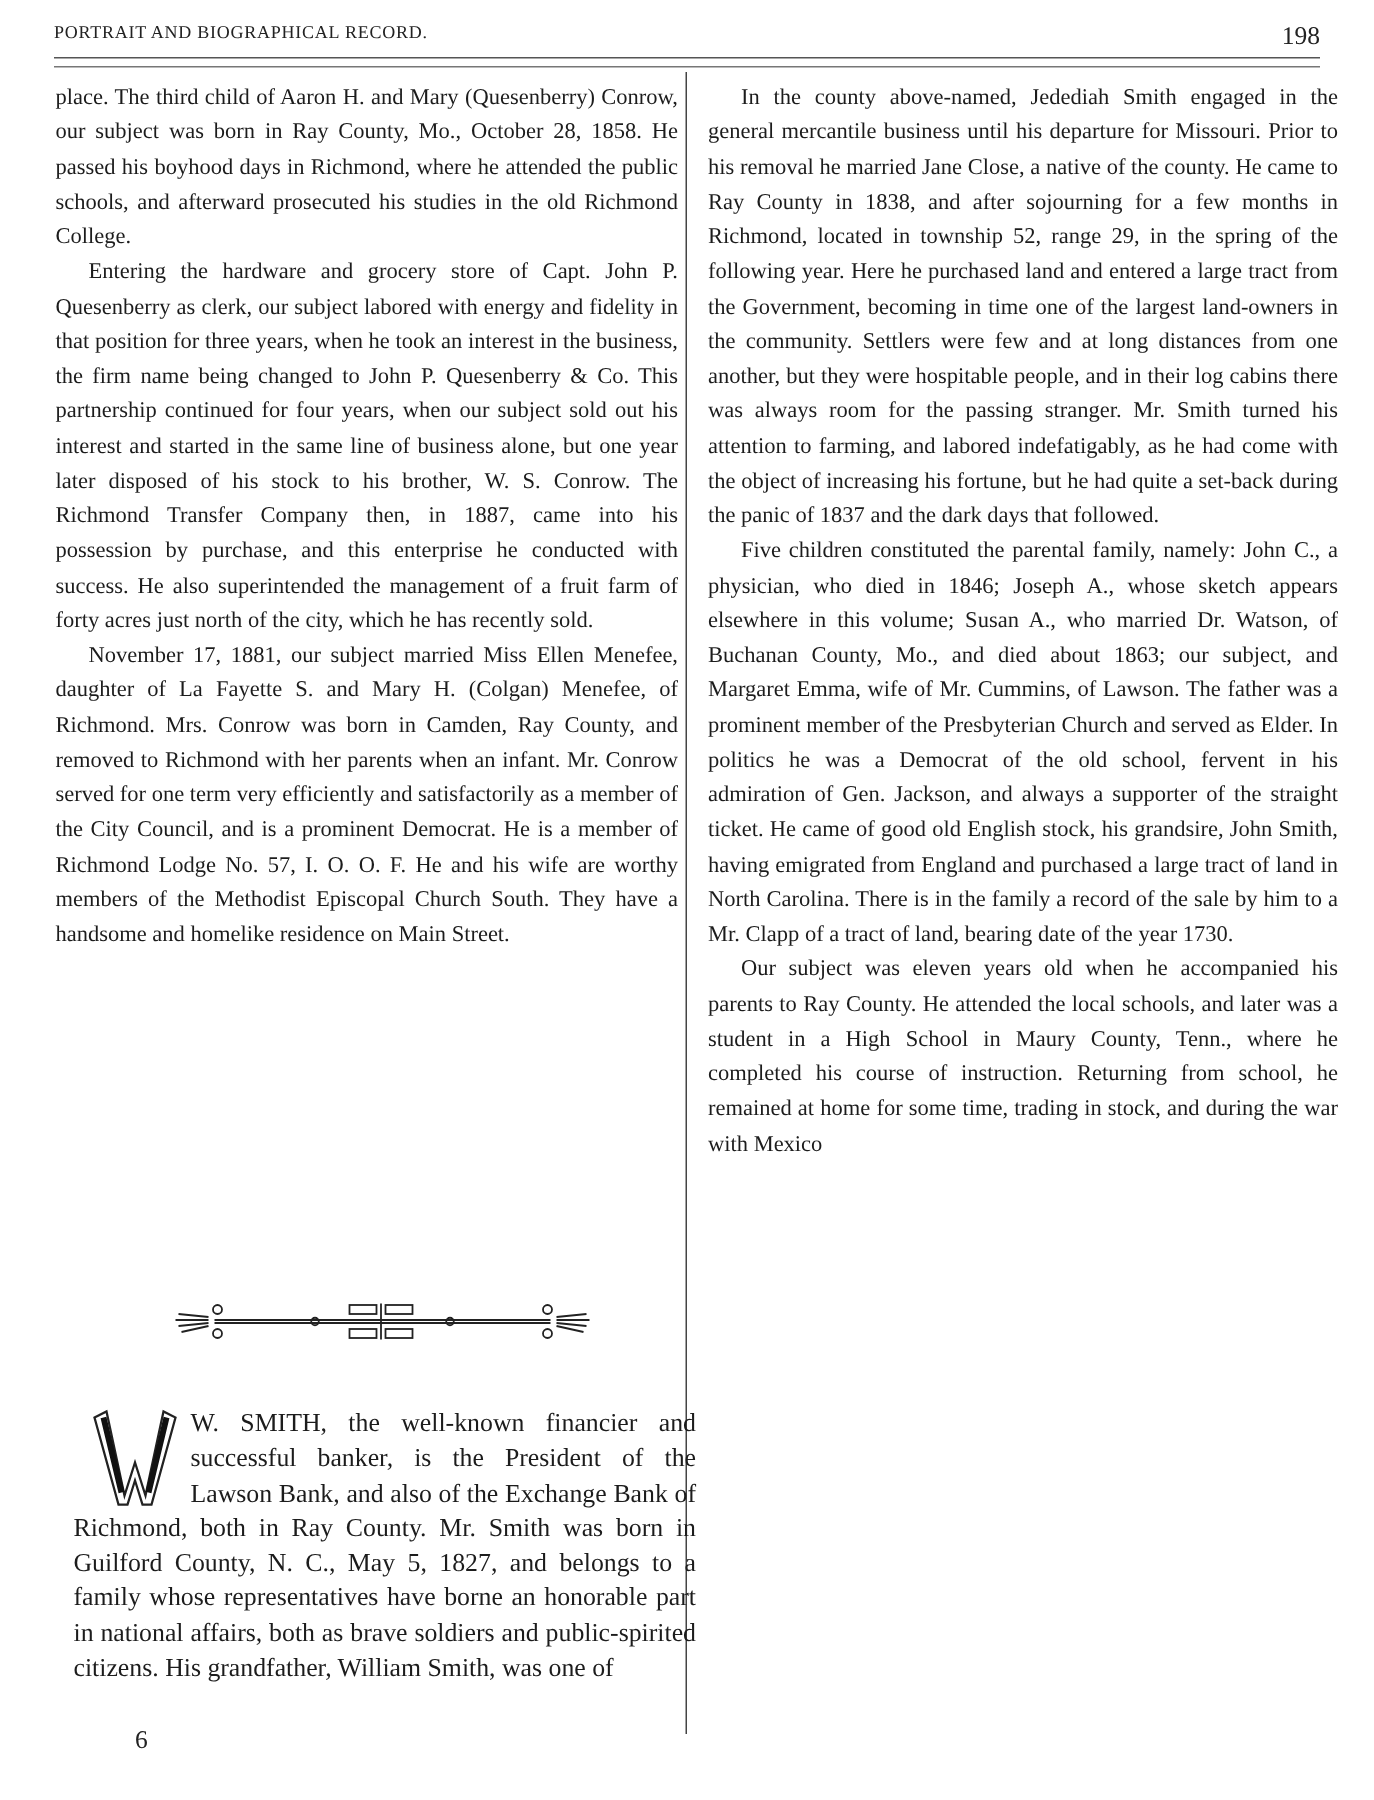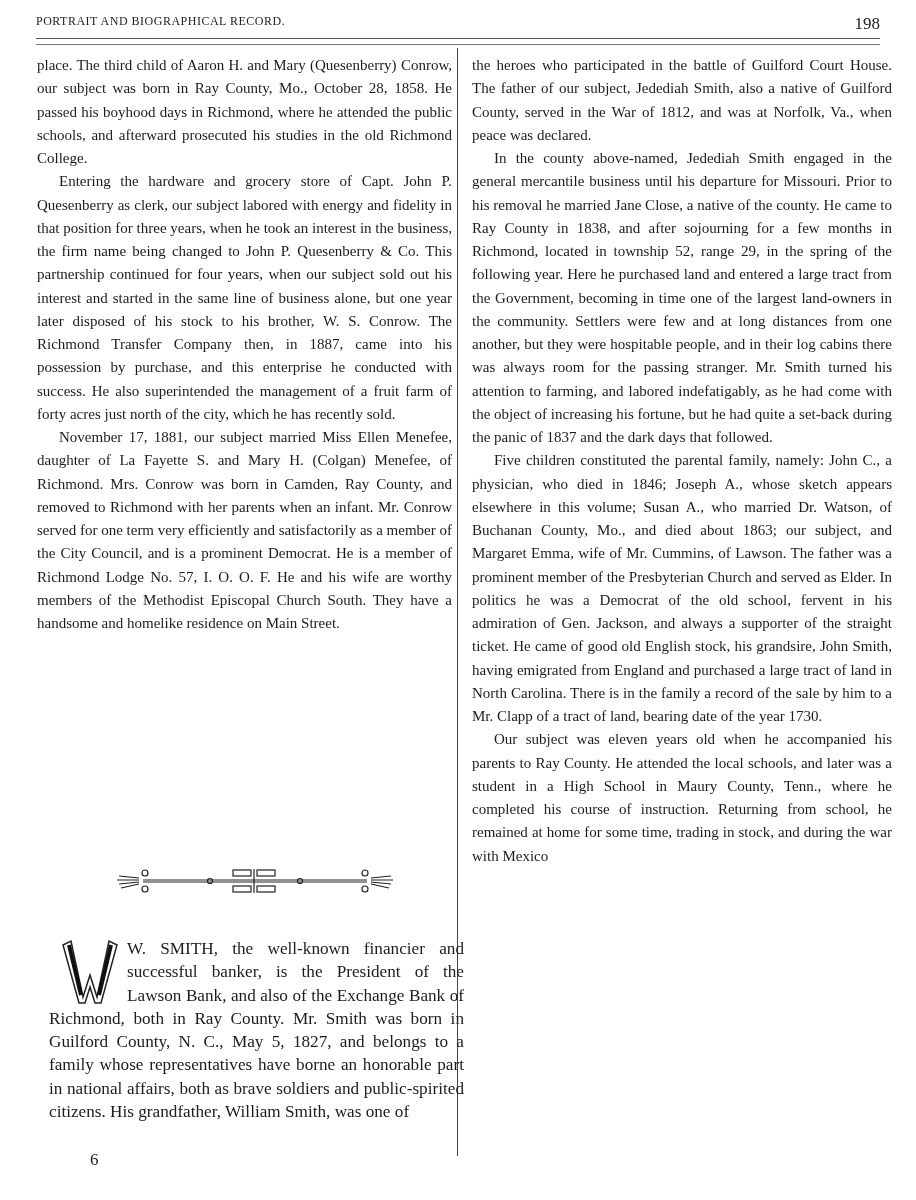--- a/index.html
+++ b/index.html
@@ -58,19 +58,18 @@
 
 <div class="smith-block">
   <svg class="dropcap" viewBox="0 0 62 66" xmlns="http://www.w3.org/2000/svg">
     <path d="M4 6 L12 2 L24 58 L31 36 L38 58 L50 2 L58 6 L42 64 L36 64 L31 48 L26 64 L20 64 Z" fill="none" stroke="#222" stroke-width="1.5"></path>
     <path d="M10 6 L22 56 M52 6 L40 56" stroke="#111" stroke-width="4" fill="none"></path>
   </svg>
   <span>W. SMITH, the well-known financier and successful banker, is the President of the Lawson Bank, and also of the Exchange Bank of Richmond, both in Ray County. Mr. Smith was born in Guilford County, N. C., May 5, 1827, and belongs to a family whose representatives have borne an honorable part in national affairs, both as brave soldiers and public-spirited citizens. His grandfather, William Smith, was one of</span>
 </div>
 
 <div class="column col-right">
-  <p class="noindent">the heroes who participated in the battle of Guilford Court House. The father of our subject, Jedediah Smith, also a native of Guilford County, served in the War of 1812, and was at Norfolk, Va., when peace was declared.</p>
   <p class="indent">In the county above-named, Jedediah Smith engaged in the general mercantile business until his departure for Missouri. Prior to his removal he married Jane Close, a native of the county. He came to Ray County in 1838, and after sojourning for a few months in Richmond, located in township 52, range 29, in the spring of the following year. Here he purchased land and entered a large tract from the Government, becoming in time one of the largest land-owners in the community. Settlers were few and at long distances from one another, but they were hospitable people, and in their log cabins there was always room for the passing stranger. Mr. Smith turned his attention to farming, and labored indefatigably, as he had come with the object of increasing his fortune, but he had quite a set-back during the panic of 1837 and the dark days that followed.</p>
   <p class="indent">Five children constituted the parental family, namely: John C., a physician, who died in 1846; Joseph A., whose sketch appears elsewhere in this volume; Susan A., who married Dr. Watson, of Buchanan County, Mo., and died about 1863; our subject, and Margaret Emma, wife of Mr. Cummins, of Lawson. The father was a prominent member of the Presbyterian Church and served as Elder. In politics he was a Democrat of the old school, fervent in his admiration of Gen. Jackson, and always a supporter of the straight ticket. He came of good old English stock, his grandsire, John Smith, having emigrated from England and purchased a large tract of land in North Carolina. There is in the family a record of the sale by him to a Mr. Clapp of a tract of land, bearing date of the year 1730.</p>
   <p class="indent">Our subject was eleven years old when he accompanied his parents to Ray County. He attended the local schools, and later was a student in a High School in Maury County, Tenn., where he completed his course of instruction. Returning from school, he remained at home for some time, trading in stock, and during the war with Mexico</p>
 </div>
 
 <div class="footer-signature">6</div>
 
 </body></html>

